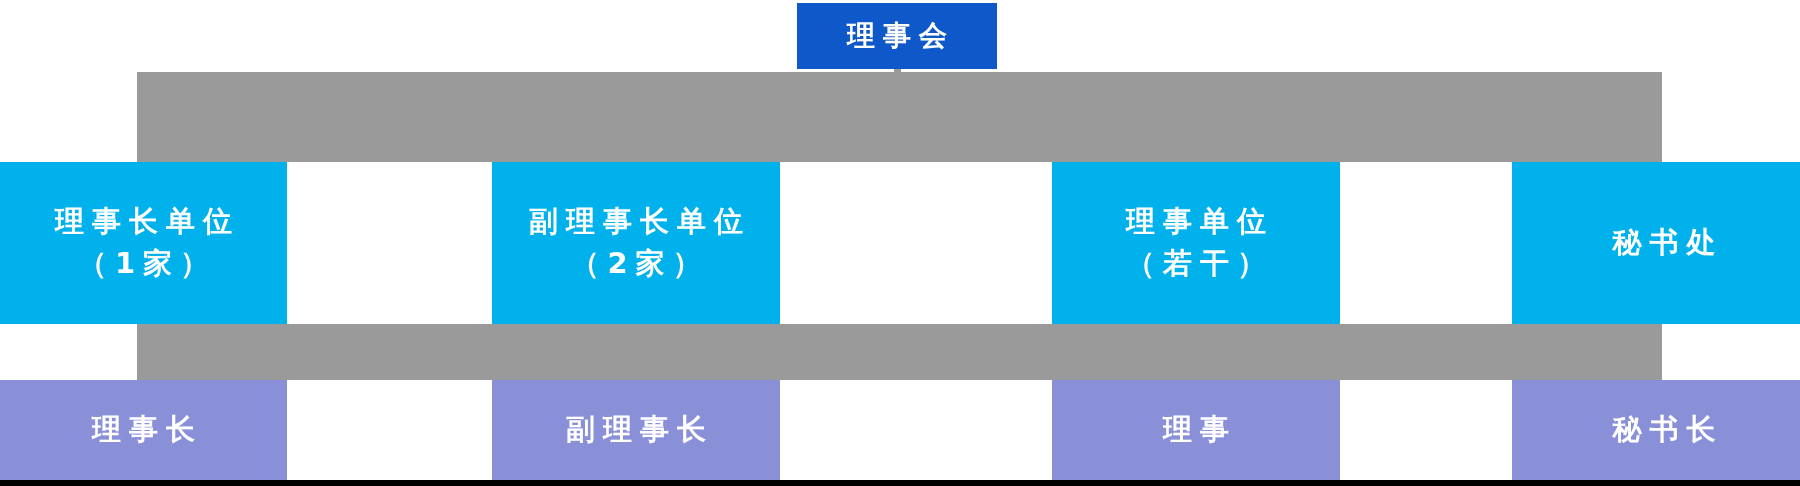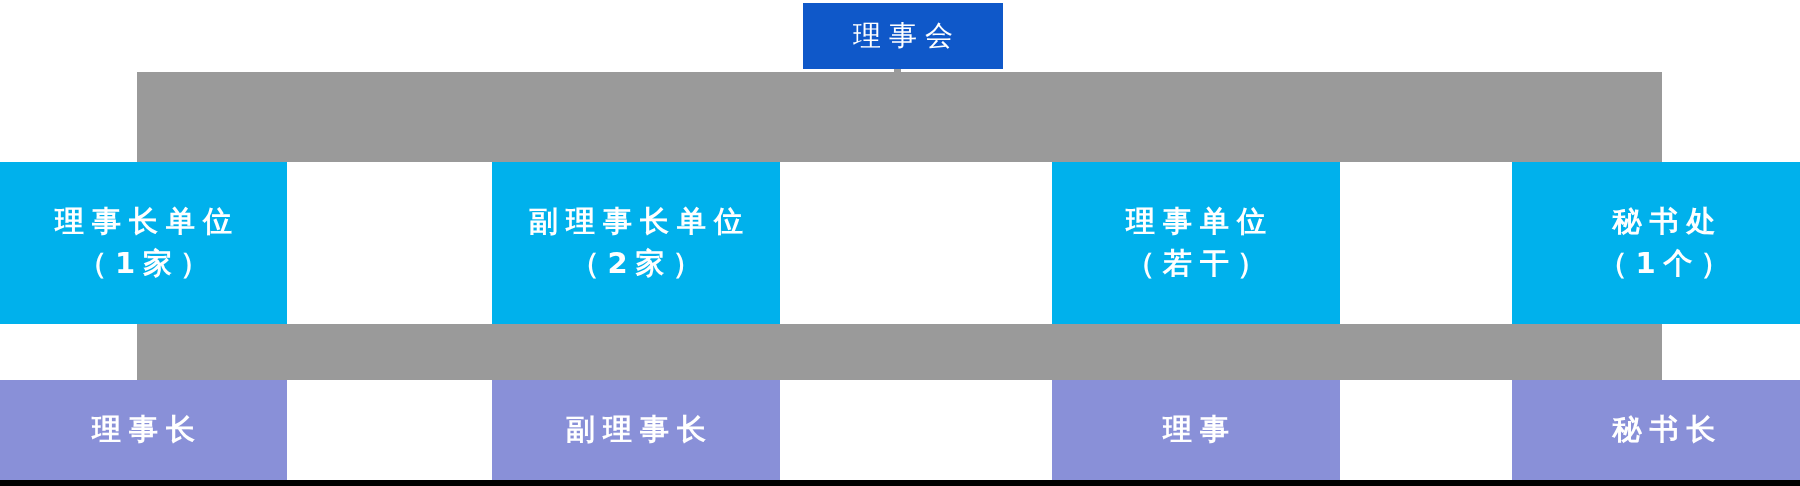--- a/index.html
+++ b/index.html
@@ -16,22 +16,22 @@
     font-family: "DejaVu Sans", "Liberation Sans", sans-serif;
   }
   .abs { position: absolute; }
 
   
   .box-root {
     left: 797px; top: 3px; width: 200px; height: 66px;
     background: var(--root-box, #0f58c9);
     color: var(--text, #ffffff);
     display: flex; align-items: center; justify-content: center;
-    font-size: 28px; font-weight: 400;
-    letter-spacing: 8px; text-indent: 8px; margin-left: 6px;
+    font-size: 28px; font-weight: 700;
+    letter-spacing: 8px; text-indent: 8px;
   }
 
   
   .root-tick {
     left: 894px; top: 69px; width: 7px; height: 4px;
     background: var(--connector-bar, #9a9a9a);
   }
 
   
   .bar { left: 137px; width: 1525px; background: var(--connector-bar, #9a9a9a); }
@@ -93,21 +93,20 @@
   <div class="abs unit-box col-1">
     <span>副理事长单位</span>
     <span>（2家）</span>
   </div>
   <div class="abs unit-box col-2">
     <span>理事单位</span>
     <span>（若干）</span>
   </div>
   <div class="abs unit-box col-3">
     <span>秘书处</span>
-    <span>（1个）</span>
   </div>
 
   <div class="abs bar bar-bottom"></div>
 
   <div class="abs role-box col-0">
     <span>理事长</span>
   </div>
   <div class="abs role-box col-1">
     <span>副理事长</span>
   </div>

